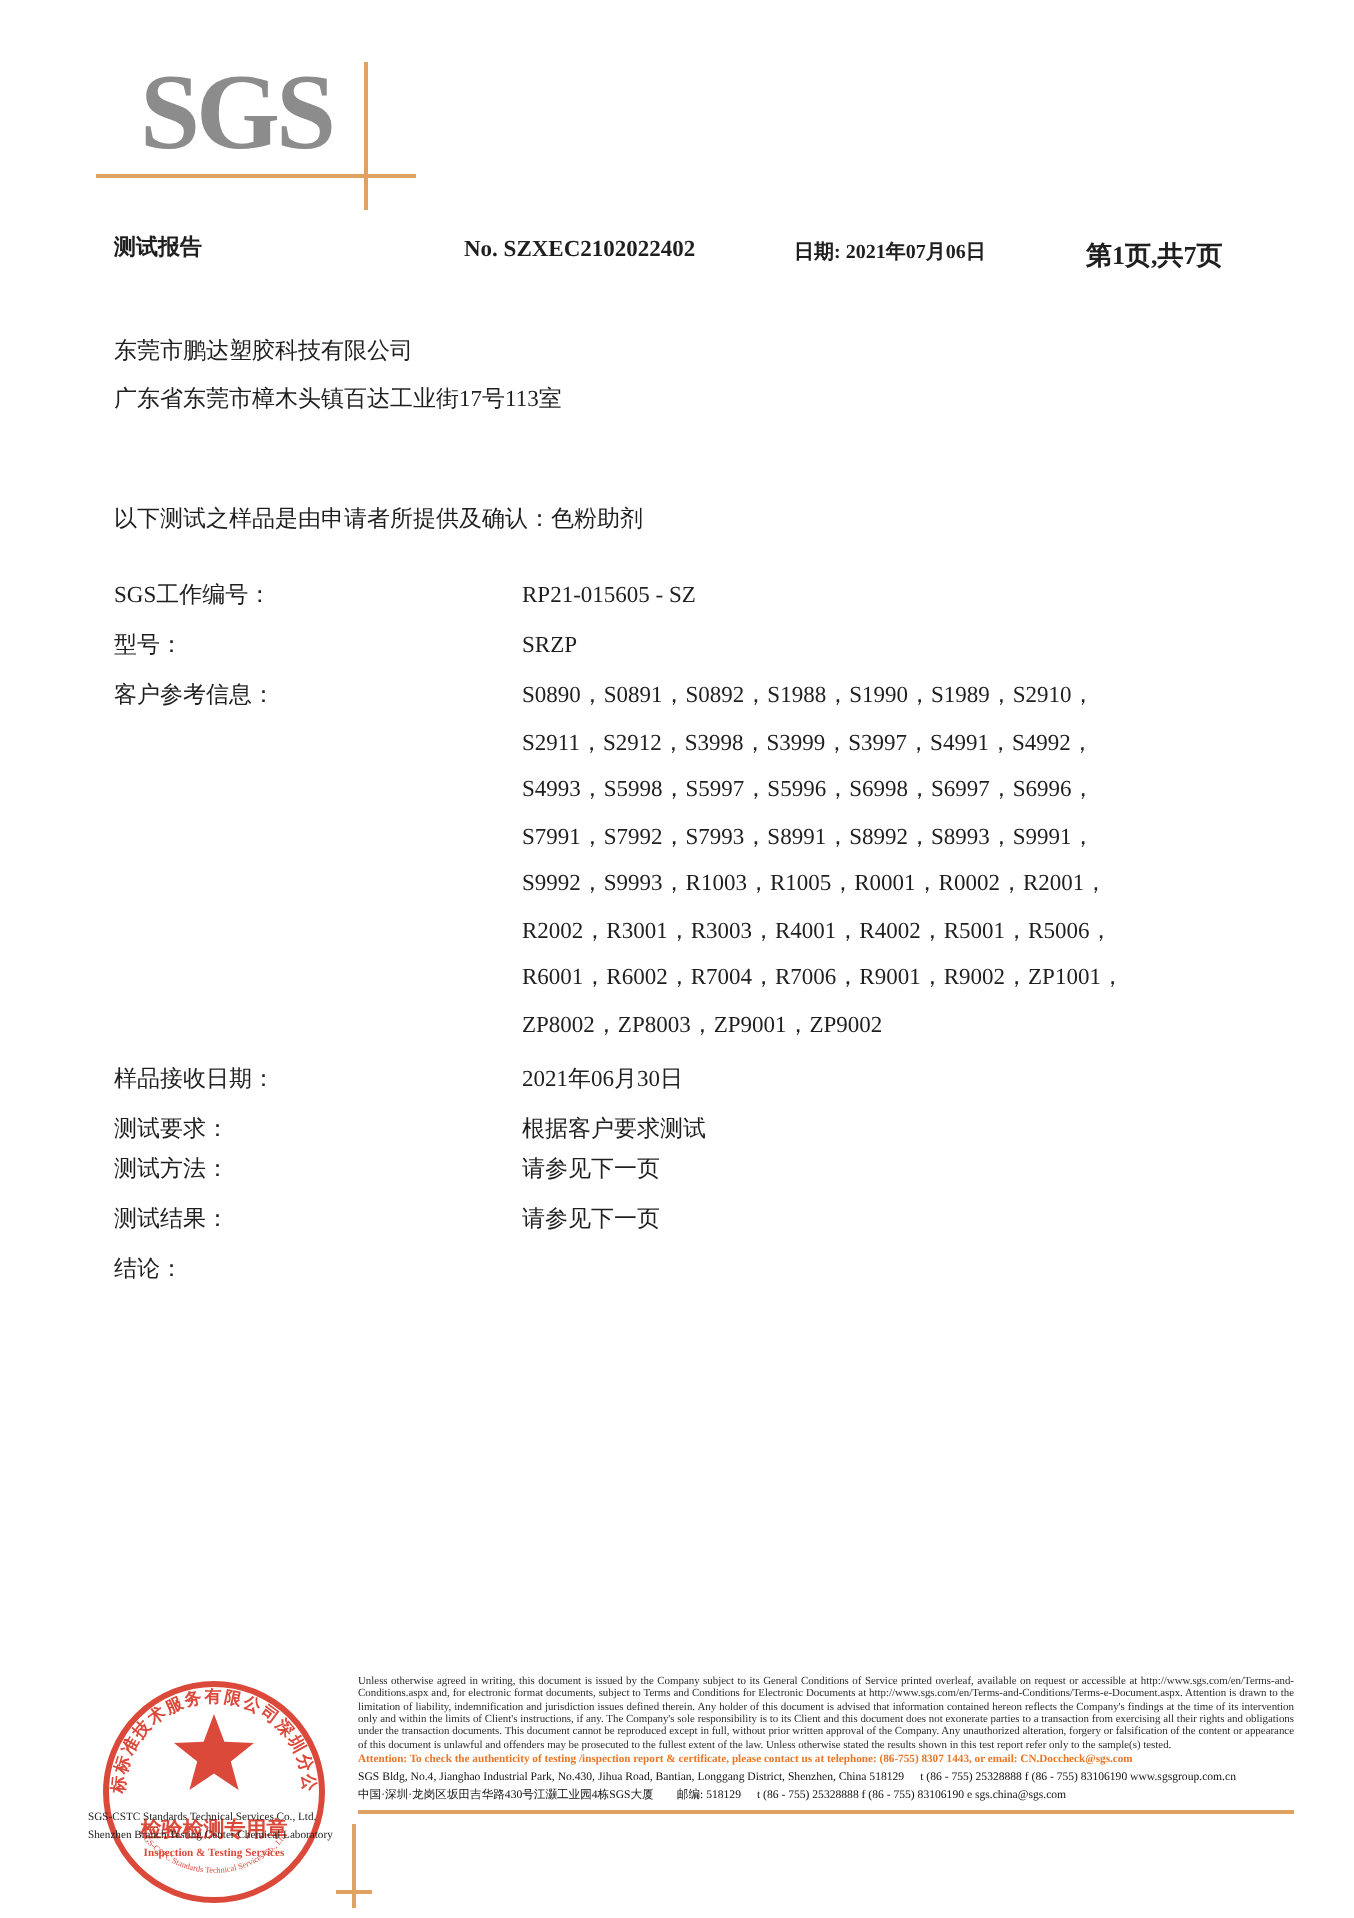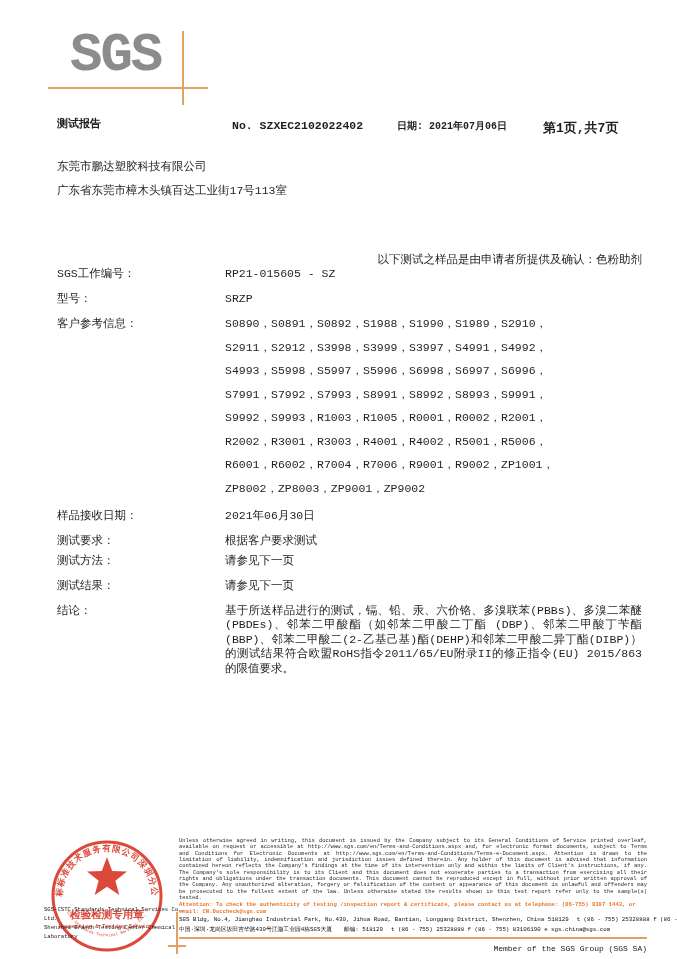--- a/index.html
+++ b/index.html
@@ -1,38 +1,38 @@
 <!DOCTYPE html>
 <html><head>
 <meta charset="utf-8">
 <style>
   * { margin:0; padding:0; box-sizing:border-box; }
   html,body { background:#ffffff; }
   .page {
     position:relative; width:677px; height:959px; background:#fff;
-    font-family:Liberation Mono, monospace; color:#1f1f1f; overflow:hidden;
+    font-family:Liberation Serif, serif; color:#1f1f1f; overflow:hidden;
   }
   
   .logo-text { position:absolute; left:70px; top:26px; font-size:54px; font-weight:700;
     color:#8c8c8c; letter-spacing:-2px; line-height:60px; }
   .logo-hline { position:absolute; left:48px; top:87px; width:160px; height:2px; background:#dfa263; }
   .logo-vline { position:absolute; left:182px; top:31px; width:2px; height:74px; background:#dfa263; }
   
   .title-row { position:absolute; left:57px; top:116px; width:575px; height:20px; }
   .title-row .t  { position:absolute; left:0;  top:0; font-size:11px; font-weight:700; }
   .title-row .no { position:absolute; left:175px; top:3px; font-size:11.5px; font-weight:600;text-align:right; }
   .title-row .dt { position:absolute; left:340px; top:3px; font-size:10px; font-weight:600; }
   .title-row .pg { position:absolute; left:486px; top:3px; font-size:13px; font-weight:600; }
   
-  .applicant { position:absolute; left:57px; top:159px; font-size:11.5px; line-height:15px; }
+  .applicant { position:absolute; left:57px; top:169px; font-size:11.5px; line-height:15px; }
   .applicant div { margin-bottom:9px; }
   
   .content { position:absolute; left:57px; top:252px; width:585px; font-size:11.5px; }
-  .sample-note { margin-bottom:0;text-align:right; }
-  .frow { display:flex; line-height:14px; margin-bottom:11px; }
+  .sample-note { margin-bottom:24px; }
+  .frow { display:flex; line-height:14px; margin-bottom:11px;gap:36px; }
   .frow.tight { margin-bottom:6px; }
   .frow .lbl { width:168px; flex:none; }
   .frow .val { flex:1; }
   .refline { line-height:14px; margin-bottom:9.5px; }
   .refline:last-child { margin-bottom:2px; }
   .conclusion-val { line-height:14.5px; text-align:justify; }
   
   .stamp { position:absolute; left:42px; top:838px; width:130px; height:124px; opacity:.92; }
   .company-lines { position:absolute; left:44px; top:905px; width:155px;
     font-size:5.6px; line-height:9px; color:#222; }
@@ -111,21 +111,20 @@
       <span class="val">请参见下一页</span>
     </div>
 
     <div class="frow">
       <span class="lbl">测试结果：</span>
       <span class="val">请参见下一页</span>
     </div>
 
     <div class="frow">
       <span class="lbl">结论：</span>
-      <span class="val conclusion-val">基于所送样品进行的测试，镉、铅、汞、六价铬、多溴联苯(PBBs)、多溴二苯醚(PBDEs)、邻苯二甲酸酯（如邻苯二甲酸二丁酯 (DBP)、邻苯二甲酸丁苄酯(BBP)、邻苯二甲酸二(2-乙基己基)酯(DEHP)和邻苯二甲酸二异丁酯(DIBP)）的测试结果符合欧盟RoHS指令2011/65/EU附录II的修正指令(EU) 2015/863 的限值要求。</span>
     </div>
   </div>
 
   <svg class="stamp" viewBox="0 0 130 124">
     <defs>
       <path id="ringTop" d="M 20,58 A 45,45 0 0 1 110,58" fill="none"></path>
       <path id="ringBottom" d="M 24,72 A 45,45 0 0 0 106,72" fill="none"></path>
     </defs>
     <circle cx="65" cy="58" r="54" fill="none" stroke="#d93a2b" stroke-width="3"></circle>
     <polygon fill="#d93a2b" points="65,19 70.2,32.9 85,33.5 73.4,42.7 77.3,57 65,48.8 52.7,57 56.6,42.7 45,33.5 59.8,32.9"></polygon>
@@ -149,19 +148,18 @@
     <div class="attention">Attention: To check the authenticity of testing /inspection report &amp; certificate, please contact us at telephone: (86-755) 8307 1443, or email: CN.Doccheck@sgs.com</div>
     <div class="addr-line">
       <span class="a">SGS Bldg, No.4, Jianghao Industrial Park, No.430, Jihua Road, Bantian, Longgang District, Shenzhen, China 518129</span>
       <span class="c">t (86 - 755) 25328888   f (86 - 755) 83106190   www.sgsgroup.com.cn</span>
     </div>
     <div class="addr-line">
       <span class="a">中国·深圳·龙岗区坂田吉华路430号江灏工业园4栋SGS大厦　　邮编: 518129</span>
       <span class="c">t (86 - 755) 25328888   f (86 - 755) 83106190   e sgs.china@sgs.com</span>
     </div>
     <div class="footer-divider"></div>
-    <div class="member">Member of the SGS Group (SGS SA)</div>
   </div>
 
   <div class="crop-v"></div>
   <div class="crop-h"></div>
 
 </div>
 
 </body></html>

